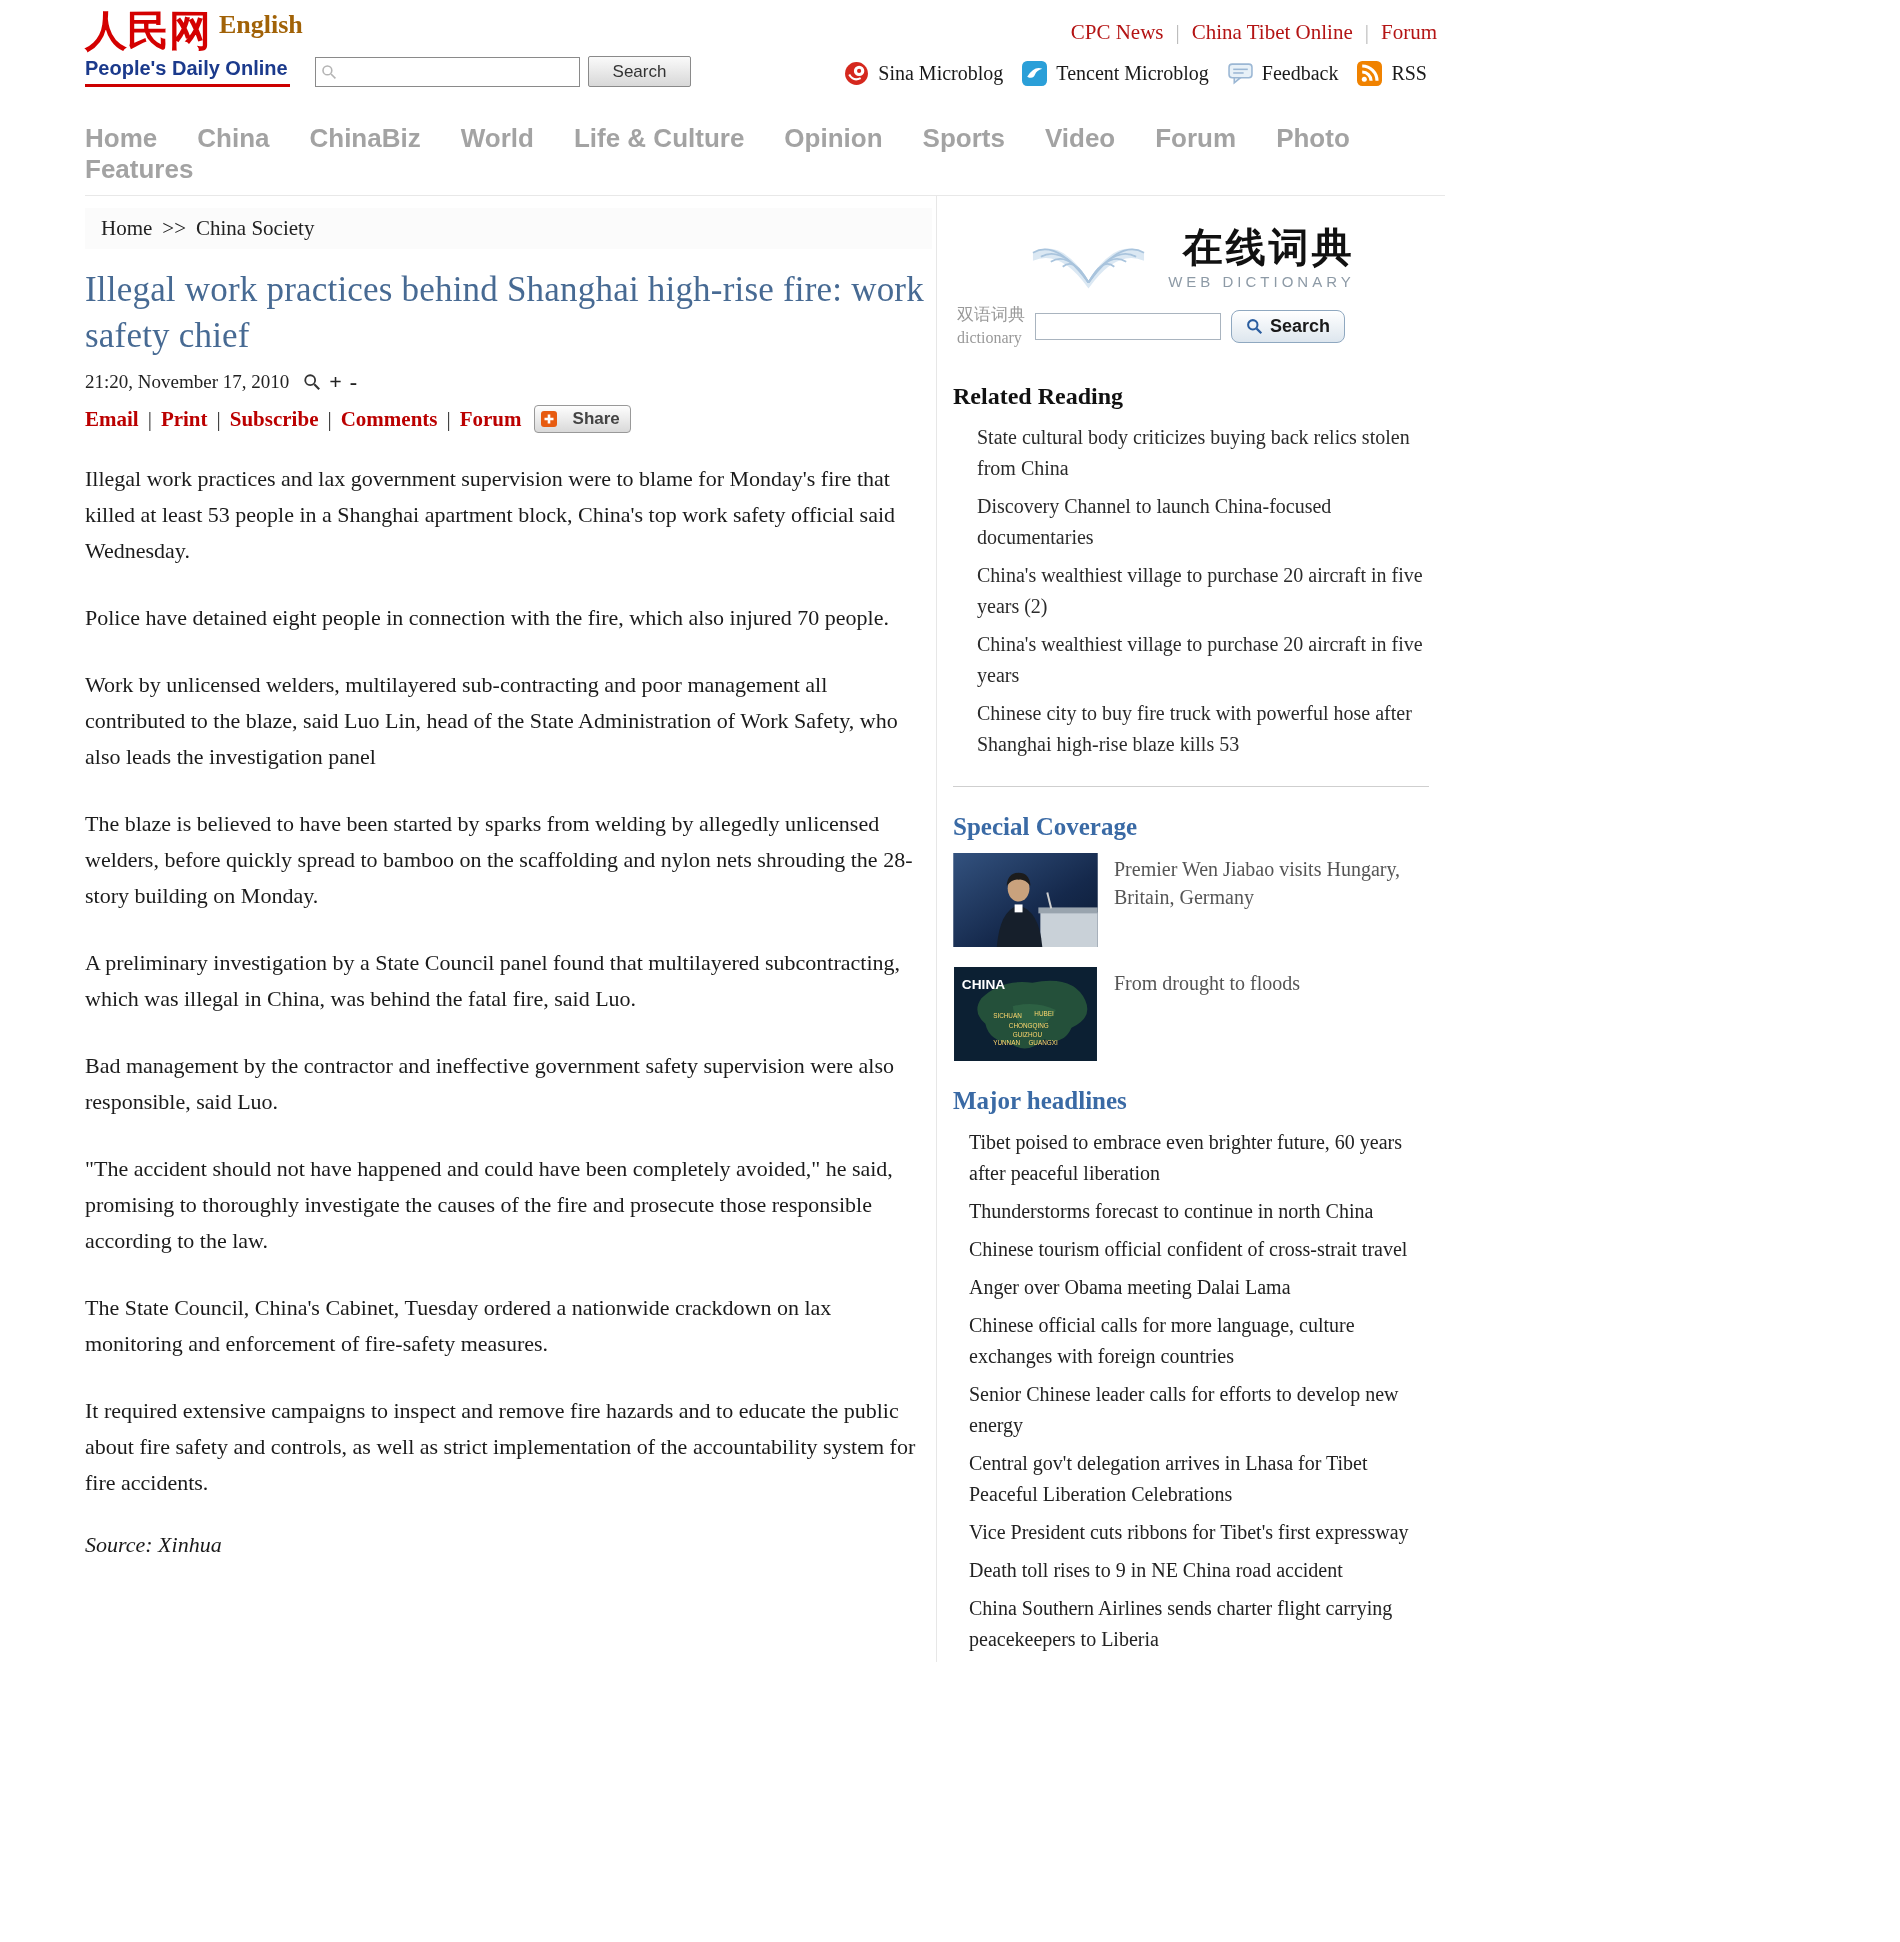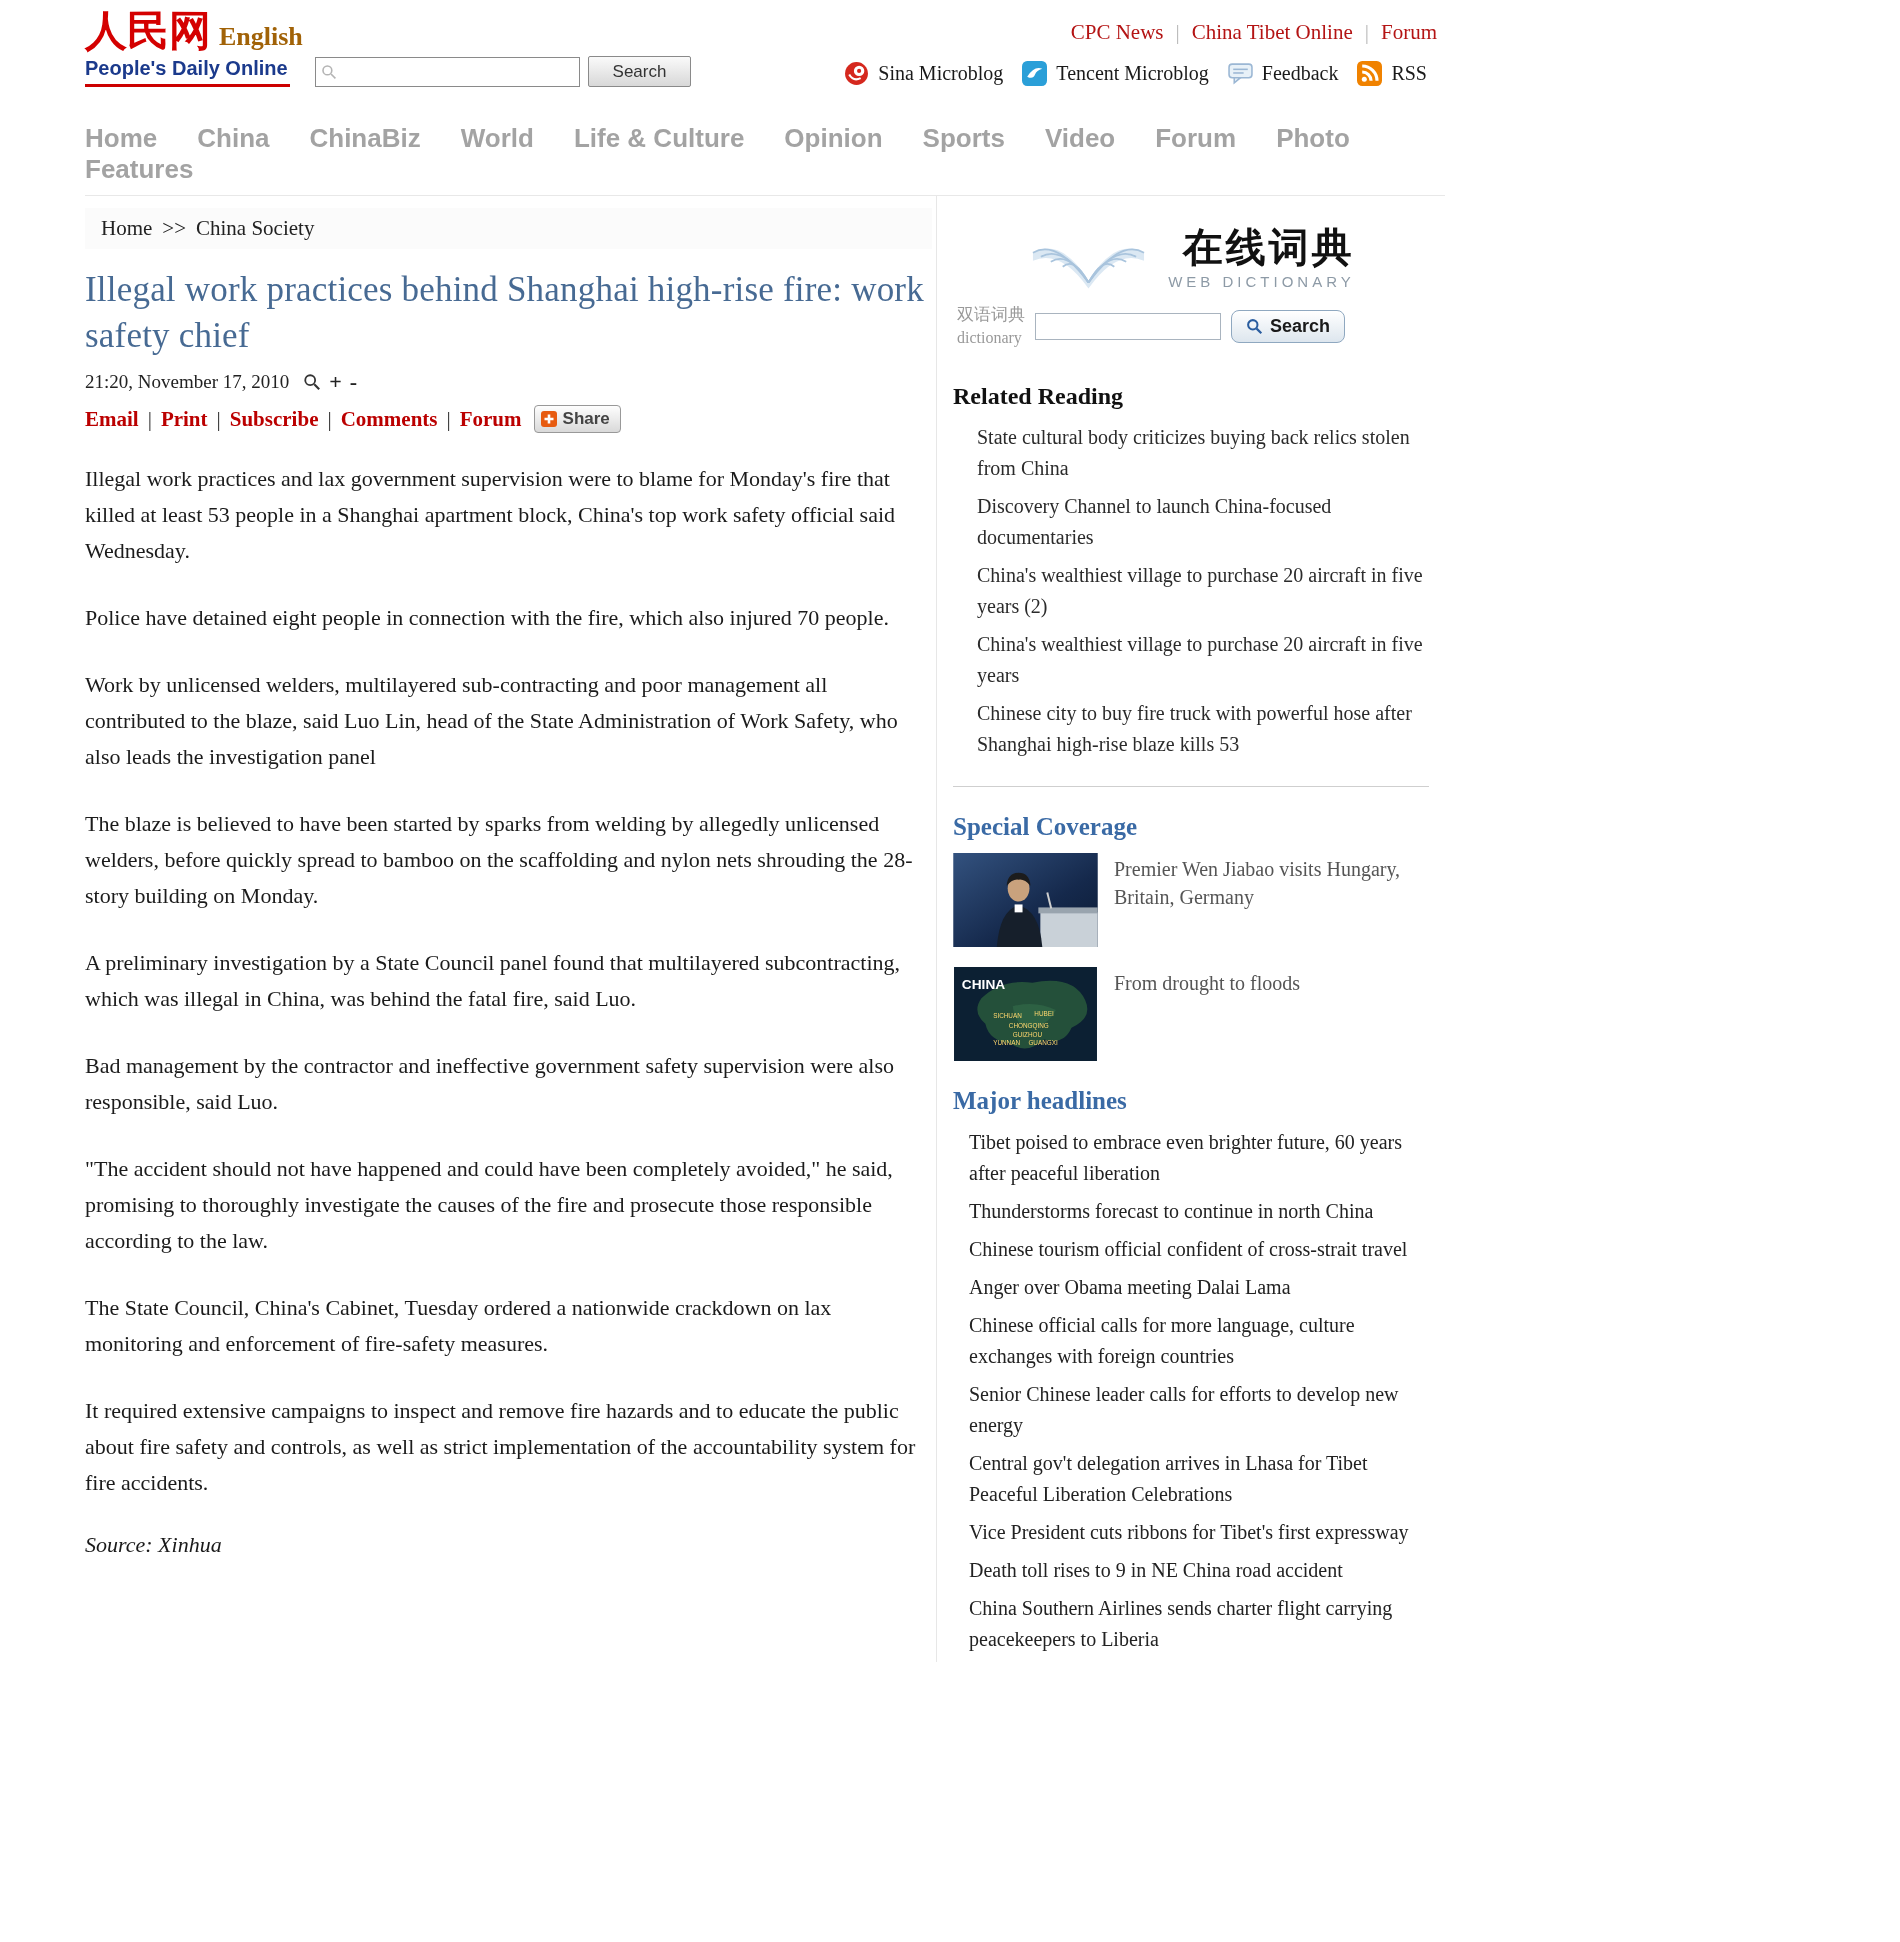--- a/index.html
+++ b/index.html
@@ -7,21 +7,21 @@
     margin: 0;
     background: #ffffff;
     font-family: "Liberation Serif", "DejaVu Serif", serif;
     color: #1a1a1a;
   }
   .page { width: 1360px; margin-left: 85px; padding-top: 10px; }
 
   
   .header { position: relative; height: 101px; }
   .logo { width: 233px; cursor: pointer; }
-  .logo-top { display: flex; align-items: flex-end; gap: 8px; }
+  .logo-top { display: flex; align-items: flex-start; gap: 8px; }
   .logo-cn { font-size: 42px; font-weight: bold; color: #d40000; line-height: 1; }
   .logo-en { font-size: 26px; font-weight: bold; color: #a16207; }
   .logo-sub {
     display: inline-block; font-size: 20px; font-weight: bold; color: #1b3a8c;
     font-family: "Liberation Sans", sans-serif;
     border-bottom: 3px solid #cc0000; padding: 3px 2px 4px 0; margin-top: 2px;
   }
   .header-search { position: absolute; left: 230px; top: 46px; display: flex; gap: 8px; align-items: center; }
   .search-input-wrap { position: relative; }
   .search-input-wrap .mini-mag { position: absolute; left: 6px; top: 7px; opacity: .55; }
@@ -64,21 +64,21 @@
     font-size: 35px; font-weight: normal; color: #476a93; line-height: 1.32;
     margin: 18px 0 12px; letter-spacing: 0.2px;
   }
   .meta-row { display: flex; align-items: center; gap: 8px; font-size: 19px; color: #222; }
   .zoom-ctl { font-size: 22px; font-weight: bold; color: #222; cursor: pointer; line-height: 1; }
   .meta-mag { cursor: pointer; margin-left: 6px; display: inline-flex; }
   .actions-row { margin: 12px 0 28px; font-size: 21px; font-weight: bold; display: flex; align-items: center; flex-wrap: wrap; }
   .actions-row a { color: #bb0000; text-decoration: none; cursor: pointer; }
   .act-sep { color: #333; font-weight: normal; margin: 0 9px; }
   .share-btn {
-    display: inline-flex; align-items: center; gap: 6px; margin-left: 12px;
+    display: inline-flex; align-items: center; gap: 16px; margin-left: 12px;
     border: 1px solid #999; border-radius: 4px; background: linear-gradient(#fefefe, #d9d9d9);
     padding: 3px 10px 3px 6px; font-family: "Liberation Sans", sans-serif;
     font-size: 17px; font-weight: bold; color: #444; cursor: pointer;
   }
   .article-body p { font-size: 22px; line-height: 36px; margin: 0 0 31px; color: #1b1b1b; }
   .article-source { font-size: 22px; font-style: italic; margin-top: 6px; }
 
   
   .dict { padding: 22px 0 8px; }
   .dict-top { display: flex; justify-content: center; align-items: flex-end; gap: 18px; }

